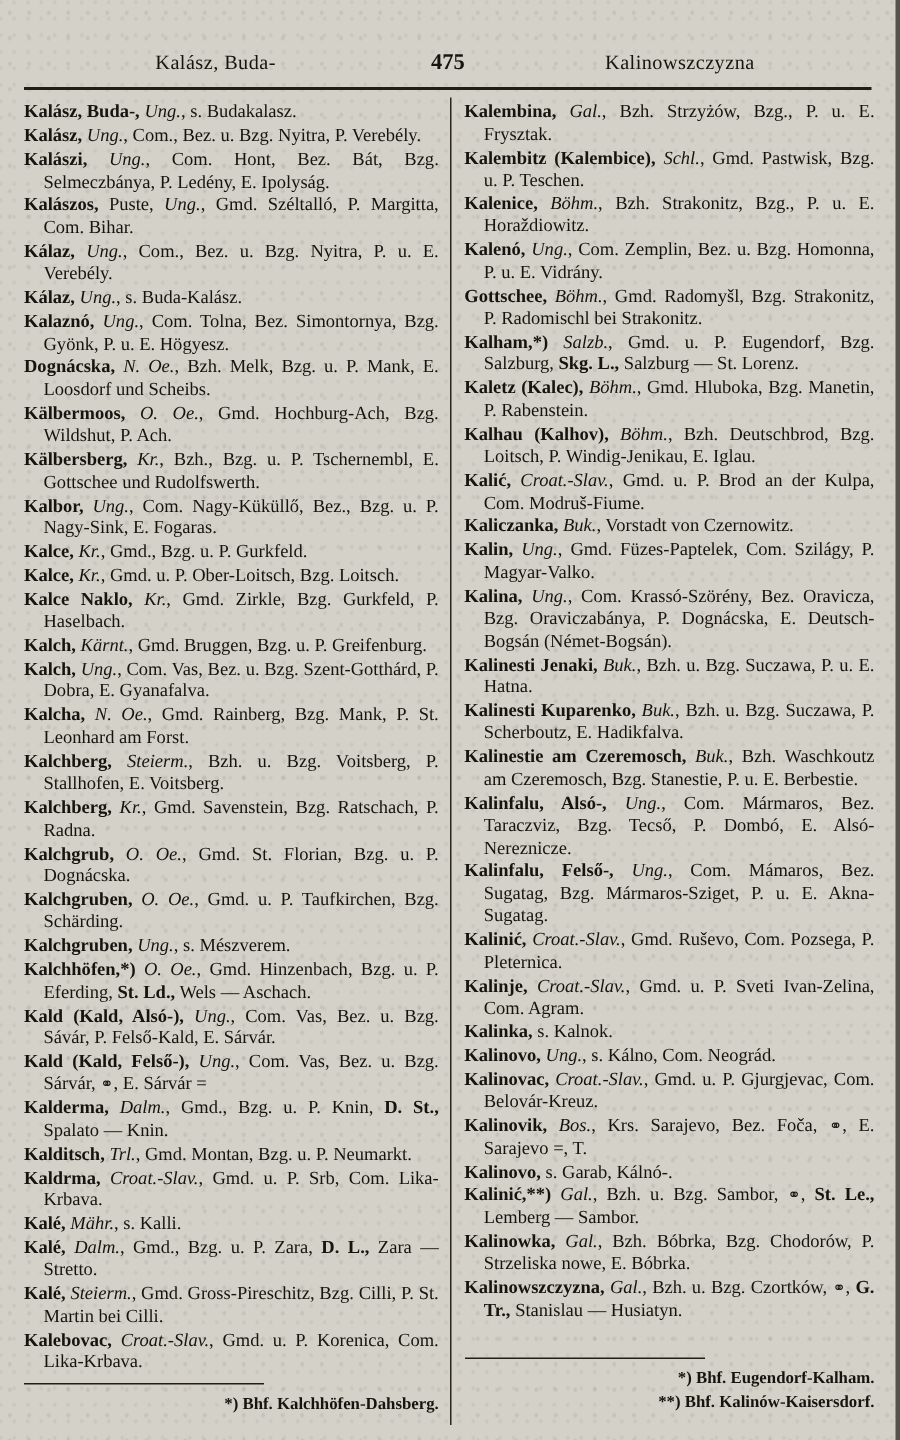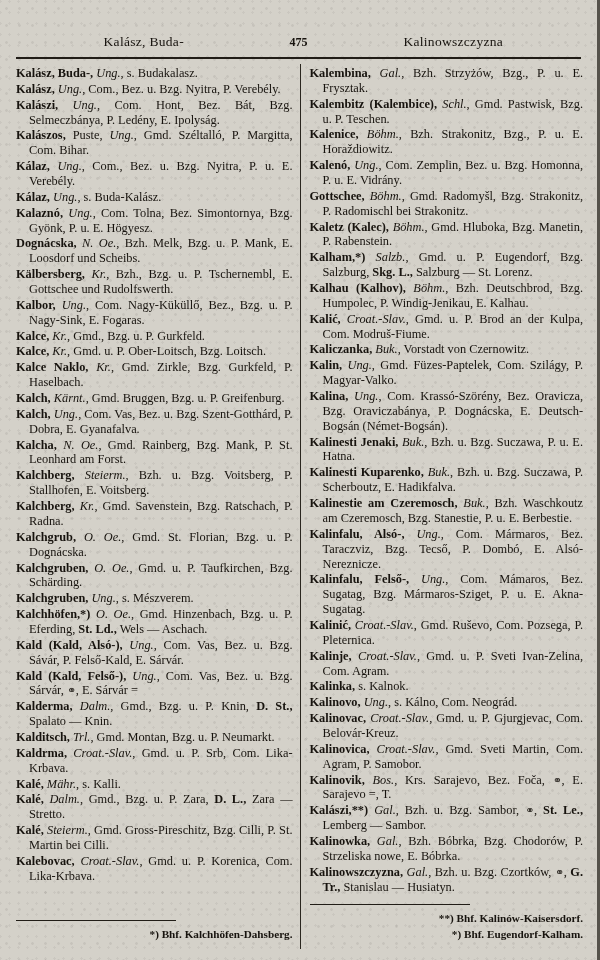--- a/index.html
+++ b/index.html
@@ -15,21 +15,21 @@
     font-family:"Liberation Serif","DejaVu Serif",serif;
     color:#17130e;
     border-right:3px solid #55524b;
   }
   .running-head{
     display:flex;align-items:baseline;
     padding:34px 24px 5px 24px;
     font-size:13.5px;
   }
   .rh-side{flex:1;text-align:center;letter-spacing:0.3px;}
-  .rh-page{width:70px;text-align:center;font-weight:bold;font-size:12px;}
+  .rh-page{width:70px;text-align:center;font-weight:bold;font-size:15px;}
   .head-rule{border:0;border-top:2px solid #211d17;margin:2px 16px 0 16px;}
   .columns{
     display:flex;align-items:stretch;box-sizing:border-box;
     height:calc(960px - 58px);
     padding:5px 12px 12px 14px;
   }
   .col{
     width:50%;box-sizing:border-box;display:flex;flex-direction:column;
     overflow:hidden;padding:2px 7px 6px 2px;
   }
@@ -68,20 +68,21 @@
     <div class="col col-left">
       <div>
           <p class="entry"><span class="seg-b">Kalász, Buda-,</span><span class="seg-i"> Ung.</span><span class="seg-r">, s. Budakalasz.</span></p>
           <p class="entry"><span class="seg-b">Kalász,</span><span class="seg-i"> Ung.</span><span class="seg-r">, Com., Bez. u. Bzg. Nyitra, P. Verebély.</span></p>
           <p class="entry"><span class="seg-b">Kalászi,</span><span class="seg-i"> Ung.</span><span class="seg-r">, Com. Hont, Bez. Bát, Bzg. Selmeczbánya, P. Ledény, E. Ipolyság.</span></p>
           <p class="entry"><span class="seg-b">Kalászos,</span><span class="seg-r"> Puste,</span><span class="seg-i"> Ung.</span><span class="seg-r">, Gmd. Széltalló, P. Margitta, Com. Bihar.</span></p>
           <p class="entry"><span class="seg-b">Kálaz,</span><span class="seg-i"> Ung.</span><span class="seg-r">, Com., Bez. u. Bzg. Nyitra, P. u. E. Verebély.</span></p>
           <p class="entry"><span class="seg-b">Kálaz,</span><span class="seg-i"> Ung.</span><span class="seg-r">, s. Buda-Kalász.</span></p>
           <p class="entry"><span class="seg-b">Kalaznó,</span><span class="seg-i"> Ung.</span><span class="seg-r">, Com. Tolna, Bez. Simontornya, Bzg. Gyönk, P. u. E. Högyesz.</span></p>
           <p class="entry"><span class="seg-b">Dognácska,</span><span class="seg-i"> N. Oe.</span><span class="seg-r">, Bzh. Melk, Bzg. u. P. Mank, E. Loosdorf und Scheibs.</span></p>
+          <p class="entry"><span class="seg-b">Kälbermoos,</span><span class="seg-i"> O. Oe.</span><span class="seg-r">, Gmd. Hochburg-Ach, Bzg. Wildshut, P. Ach.</span></p>
           <p class="entry"><span class="seg-b">Kälbersberg,</span><span class="seg-i"> Kr.</span><span class="seg-r">, Bzh., Bzg. u. P. Tschernembl, E. Gottschee und Rudolfswerth.</span></p>
           <p class="entry"><span class="seg-b">Kalbor,</span><span class="seg-i"> Ung.</span><span class="seg-r">, Com. Nagy-Küküllő, Bez., Bzg. u. P. Nagy-Sink, E. Fogaras.</span></p>
           <p class="entry"><span class="seg-b">Kalce,</span><span class="seg-i"> Kr.</span><span class="seg-r">, Gmd., Bzg. u. P. Gurkfeld.</span></p>
           <p class="entry"><span class="seg-b">Kalce,</span><span class="seg-i"> Kr.</span><span class="seg-r">, Gmd. u. P. Ober-Loitsch, Bzg. Loitsch.</span></p>
           <p class="entry"><span class="seg-b">Kalce Naklo,</span><span class="seg-i"> Kr.</span><span class="seg-r">, Gmd. Zirkle, Bzg. Gurkfeld, P. Haselbach.</span></p>
           <p class="entry"><span class="seg-b">Kalch,</span><span class="seg-i"> Kärnt.</span><span class="seg-r">, Gmd. Bruggen, Bzg. u. P. Greifenburg.</span></p>
           <p class="entry"><span class="seg-b">Kalch,</span><span class="seg-i"> Ung.</span><span class="seg-r">, Com. Vas, Bez. u. Bzg. Szent-Gotthárd, P. Dobra, E. Gyanafalva.</span></p>
           <p class="entry"><span class="seg-b">Kalcha,</span><span class="seg-i"> N. Oe.</span><span class="seg-r">, Gmd. Rainberg, Bzg. Mank, P. St. Leonhard am Forst.</span></p>
           <p class="entry"><span class="seg-b">Kalchberg,</span><span class="seg-i"> Steierm.</span><span class="seg-r">, Bzh. u. Bzg. Voitsberg, P. Stallhofen, E. Voitsberg.</span></p>
           <p class="entry"><span class="seg-b">Kalchberg,</span><span class="seg-i"> Kr.</span><span class="seg-r">, Gmd. Savenstein, Bzg. Ratschach, P. Radna.</span></p>
@@ -107,46 +108,46 @@
       </div>
     </div>
 
     <div class="col col-right">
       <div>
           <p class="entry"><span class="seg-b">Kalembina,</span><span class="seg-i"> Gal.</span><span class="seg-r">, Bzh. Strzyżów, Bzg., P. u. E. Frysztak.</span></p>
           <p class="entry"><span class="seg-b">Kalembitz (Kalembice),</span><span class="seg-i"> Schl.</span><span class="seg-r">, Gmd. Pastwisk, Bzg. u. P. Teschen.</span></p>
           <p class="entry"><span class="seg-b">Kalenice,</span><span class="seg-i"> Böhm.</span><span class="seg-r">, Bzh. Strakonitz, Bzg., P. u. E. Horaždiowitz.</span></p>
           <p class="entry"><span class="seg-b">Kalenó,</span><span class="seg-i"> Ung.</span><span class="seg-r">, Com. Zemplin, Bez. u. Bzg. Homonna, P. u. E. Vidrány.</span></p>
           <p class="entry"><span class="seg-b">Gottschee,</span><span class="seg-i"> Böhm.</span><span class="seg-r">, Gmd. Radomyšl, Bzg. Strakonitz, P. Radomischl bei Strakonitz.</span></p>
+          <p class="entry"><span class="seg-b">Kalham,*)</span><span class="seg-i"> Salzb.</span><span class="seg-r">, Gmd. u. P. Eugendorf, Bzg. Salzburg, </span><span class="seg-b">Skg. L.,</span><span class="seg-r"> Salzburg — St. Lorenz.</span></p>
           <p class="entry"><span class="seg-b">Kaletz (Kalec),</span><span class="seg-i"> Böhm.</span><span class="seg-r">, Gmd. Hluboka, Bzg. Manetin, P. Rabenstein.</span></p>
-          <p class="entry"><span class="seg-b">Kalham,*)</span><span class="seg-i"> Salzb.</span><span class="seg-r">, Gmd. u. P. Eugendorf, Bzg. Salzburg, </span><span class="seg-b">Skg. L.,</span><span class="seg-r"> Salzburg — St. Lorenz.</span></p>
-          <p class="entry"><span class="seg-b">Kalhau (Kalhov),</span><span class="seg-i"> Böhm.</span><span class="seg-r">, Bzh. Deutschbrod, Bzg. Humpolec, P. Windig-Jenikau, E. Kalhau.</span></p>
+          <p class="entry"><span class="seg-b">Kalhau (Kalhov),</span><span class="seg-i"> Böhm.</span><span class="seg-r">, Bzh. Deutschbrod, Bzg. Loitsch, P. Windig-Jenikau, E. Iglau.</span></p>
           <p class="entry"><span class="seg-b">Kalić,</span><span class="seg-i"> Croat.-Slav.</span><span class="seg-r">, Gmd. u. P. Brod an der Kulpa, Com. Modruš-Fiume.</span></p>
           <p class="entry"><span class="seg-b">Kaliczanka,</span><span class="seg-i"> Buk.</span><span class="seg-r">, Vorstadt von Czernowitz.</span></p>
           <p class="entry"><span class="seg-b">Kalin,</span><span class="seg-i"> Ung.</span><span class="seg-r">, Gmd. Füzes-Paptelek, Com. Szilágy, P. Magyar-Valko.</span></p>
           <p class="entry"><span class="seg-b">Kalina,</span><span class="seg-i"> Ung.</span><span class="seg-r">, Com. Krassó-Szörény, Bez. Oravicza, Bzg. Oraviczabánya, P. Dognácska, E. Deutsch-Bogsán (Német-Bogsán).</span></p>
           <p class="entry"><span class="seg-b">Kalinesti Jenaki,</span><span class="seg-i"> Buk.</span><span class="seg-r">, Bzh. u. Bzg. Suczawa, P. u. E. Hatna.</span></p>
           <p class="entry"><span class="seg-b">Kalinesti Kuparenko,</span><span class="seg-i"> Buk.</span><span class="seg-r">, Bzh. u. Bzg. Suczawa, P. Scherboutz, E. Hadikfalva.</span></p>
           <p class="entry"><span class="seg-b">Kalinestie am Czeremosch,</span><span class="seg-i"> Buk.</span><span class="seg-r">, Bzh. Waschkoutz am Czeremosch, Bzg. Stanestie, P. u. E. Berbestie.</span></p>
           <p class="entry"><span class="seg-b">Kalinfalu, Alsó-,</span><span class="seg-i"> Ung.</span><span class="seg-r">, Com. Mármaros, Bez. Taraczviz, Bzg. Tecső, P. Dombó, E. Alsó-Nereznicze.</span></p>
           <p class="entry"><span class="seg-b">Kalinfalu, Felső-,</span><span class="seg-i"> Ung.</span><span class="seg-r">, Com. Mámaros, Bez. Sugatag, Bzg. Mármaros-Sziget, P. u. E. Akna-Sugatag.</span></p>
           <p class="entry"><span class="seg-b">Kalinić,</span><span class="seg-i"> Croat.-Slav.</span><span class="seg-r">, Gmd. Ruševo, Com. Pozsega, P. Pleternica.</span></p>
           <p class="entry"><span class="seg-b">Kalinje,</span><span class="seg-i"> Croat.-Slav.</span><span class="seg-r">, Gmd. u. P. Sveti Ivan-Zelina, Com. Agram.</span></p>
           <p class="entry"><span class="seg-b">Kalinka,</span><span class="seg-r"> s. Kalnok.</span></p>
           <p class="entry"><span class="seg-b">Kalinovo,</span><span class="seg-i"> Ung.</span><span class="seg-r">, s. Kálno, Com. Neográd.</span></p>
           <p class="entry"><span class="seg-b">Kalinovac,</span><span class="seg-i"> Croat.-Slav.</span><span class="seg-r">, Gmd. u. P. Gjurgjevac, Com. Belovár-Kreuz.</span></p>
-          <p class="entry"><span class="seg-b">Kalinovica,</span><span class="seg-i"> Croat.-Slav.</span><span class="seg-r">, Gmd. Sveti Martin, Com. Agram, P. Samobor.</span></p>
           <p class="entry"><span class="seg-b">Kalinovik,</span><span class="seg-i"> Bos.</span><span class="seg-r">, Krs. Sarajevo, Bez. Foča, </span><span class="seg-ic">⚭</span><span class="seg-r">, E. Sarajevo =, T.</span></p>
-          <p class="entry"><span class="seg-b">Kalászi,**)</span><span class="seg-i"> Gal.</span><span class="seg-r">, Bzh. u. Bzg. Sambor, </span><span class="seg-ic">⚭</span><span class="seg-r">, </span><span class="seg-b">St. Le.,</span><span class="seg-r"> Lemberg — Sambor.</span></p>
+          <p class="entry"><span class="seg-b">Kalinovo,</span><span class="seg-r"> s. Garab, Kálnó-.</span></p>
+          <p class="entry"><span class="seg-b">Kalinić,**)</span><span class="seg-i"> Gal.</span><span class="seg-r">, Bzh. u. Bzg. Sambor, </span><span class="seg-ic">⚭</span><span class="seg-r">, </span><span class="seg-b">St. Le.,</span><span class="seg-r"> Lemberg — Sambor.</span></p>
           <p class="entry"><span class="seg-b">Kalinowka,</span><span class="seg-i"> Gal.</span><span class="seg-r">, Bzh. Bóbrka, Bzg. Chodorów, P. Strzeliska nowe, E. Bóbrka.</span></p>
           <p class="entry"><span class="seg-b">Kalinowszczyzna,</span><span class="seg-i"> Gal.</span><span class="seg-r">, Bzh. u. Bzg. Czortków, </span><span class="seg-ic">⚭</span><span class="seg-r">, </span><span class="seg-b">G. Tr.,</span><span class="seg-r"> Stanislau — Husiatyn.</span></p>
         </div>
       <div class="footnotes">
         <hr class="fn-rule">
         <div>
+            <p class="footnote-line">*) Bhf. Eugendorf-Kalham.</p>
             <p class="footnote-line">**) Bhf. Kalinów-Kaisersdorf.</p>
-            <p class="footnote-line">*) Bhf. Eugendorf-Kalham.</p>
           </div>
       </div>
     </div>
 
   </div>
 </div>
 
 </body></html>

